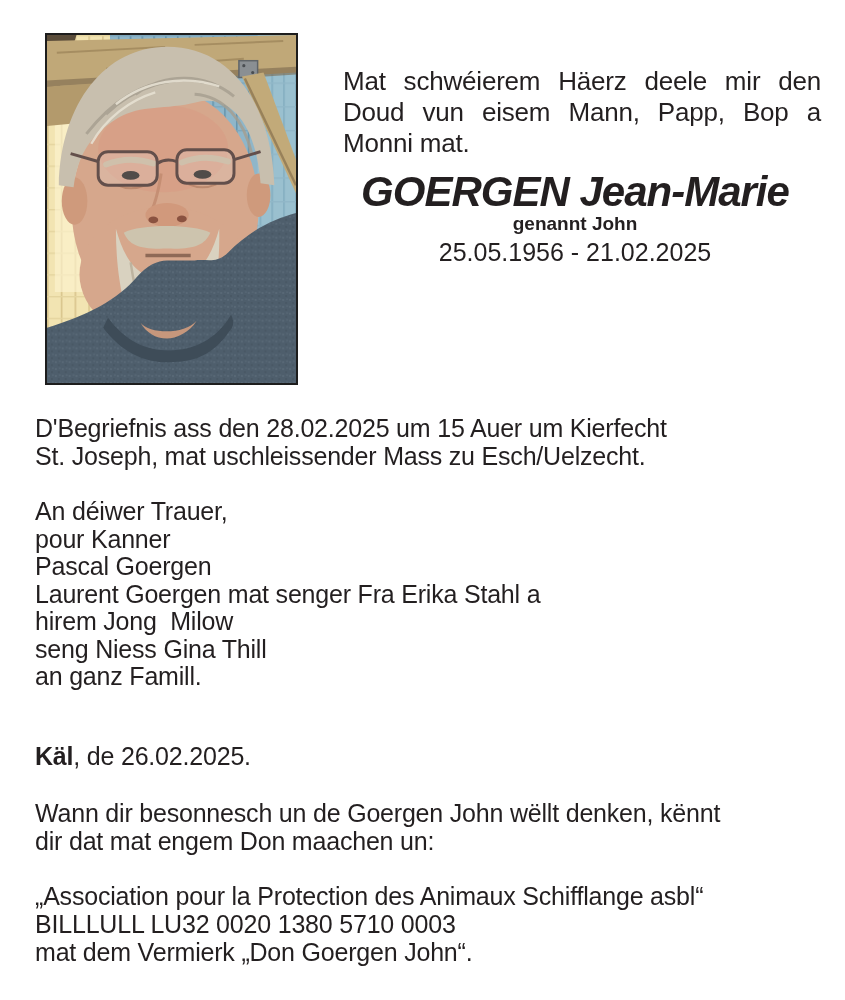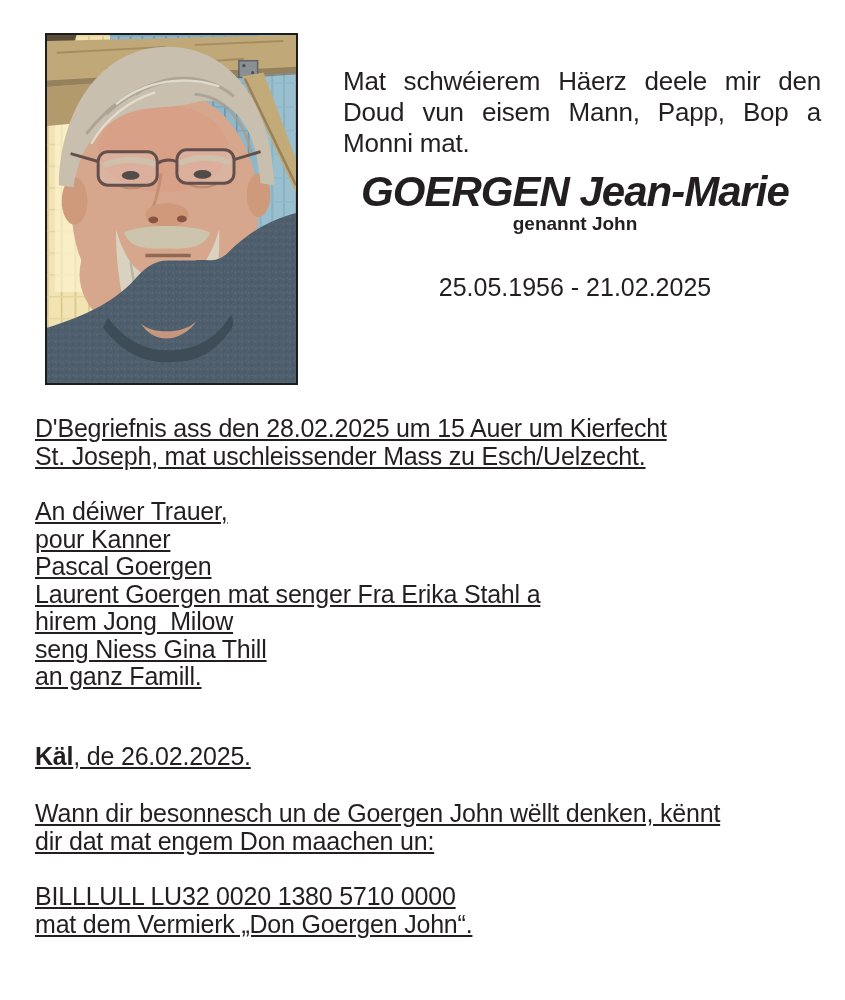--- a/index.html
+++ b/index.html
@@ -37,30 +37,29 @@
     top: 168px;
     font-size: 42px; font-weight: bold;
     letter-spacing: -1px;
     font-style: italic;
   }
   .deceased-nickname {
     top: 213px;
     font-size: 19px; font-weight: bold;
   }
   .life-dates {
-    top: 273px;
+    top: 238px;
     font-size: 25px;
   }
 
   
   .bodytext {
     left: 35px;
     font-size: 25px; line-height: 28px;
     letter-spacing: -0.2px;
-    text-decoration: underline;
   }
   .bodytext .line { white-space: pre; }
   .funeral   { top: 414px; }
   .mourners  { top: 498px; line-height: 27.5px; }
   .dateline  { top: 742px; }
   .dateline .place { font-weight: bold; }
   .donation-intro { top: 799px; }
   .donation-details { top: 882px; }
 </style>
 </head>
@@ -176,15 +175,16 @@
 <div class="abs bodytext dateline">
   <span class="place">Käl</span><span>, de 26.02.2025.</span>
 </div>
 
 <div class="abs bodytext donation-intro">
   <div class="line">Wann dir besonnesch un de Goergen John wëllt denken, kënnt</div>
   <div class="line">dir dat mat engem Don maachen un:</div>
 </div>
 
 <div class="abs bodytext donation-details">
-  <div class="line">BILLLULL LU32 0020 1380 5710 0000</div>
+  <div class="line">„Association pour la Protection des Animaux Schifflange asbl“</div>
+  <div class="line">BILLLULL LU32 0020 1380 5710 0003</div>
   <div class="line">mat dem Vermierk „Don Goergen John“.</div>
 </div>
 
 </body></html>

